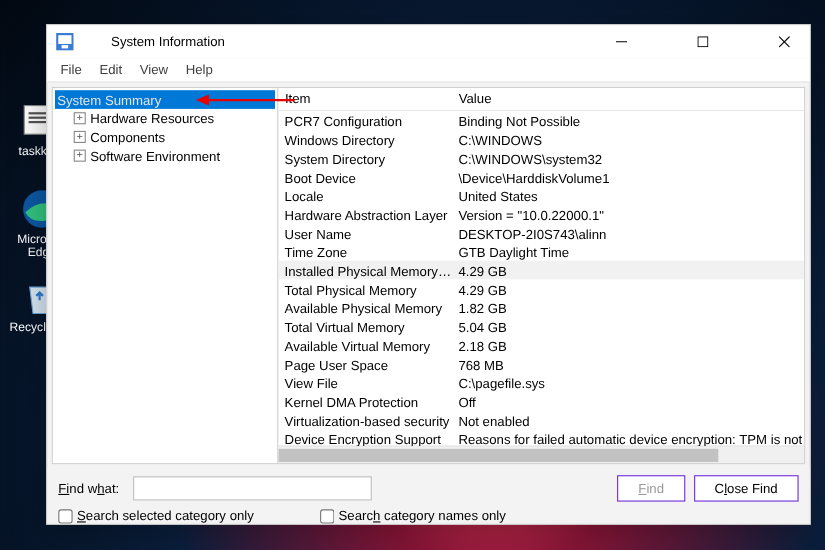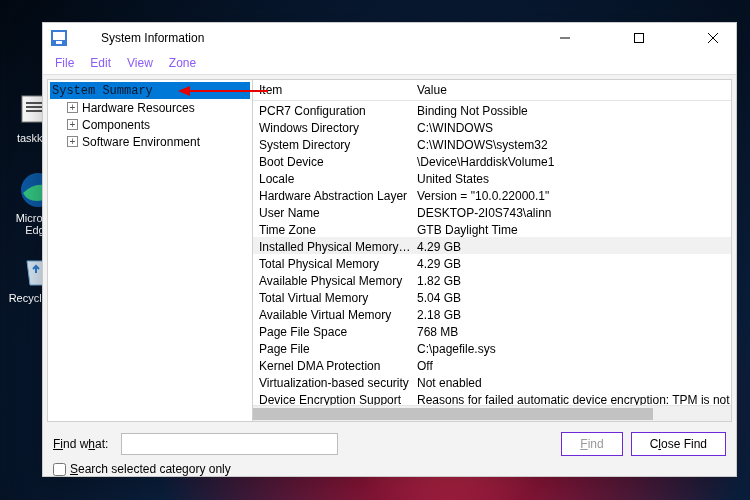--- a/index.html
+++ b/index.html
@@ -32,29 +32,29 @@
 .titlebar {
   height: 30px; background: #fff;
   display: flex; align-items: center;
   padding-left: 8px;
   gap: 28px;
 }
 .titlebar .ticon { width: 16px; height: 16px; margin-right: 6px; }
 .title { flex: 1; font-size: 12px; color: #000; }
 .tbtn { width: 46px; height: 30px; display: flex; align-items: center; justify-content: center; color: #000; }
 .menubar { height: 22px; background: #fff; display: flex; padding: 0 4px; border-bottom: 1px solid #e0e0e0; }
-.menuitem { padding: 3px 8px; font-size: 12px; color: #8b5cf6; }
+.menuitem { padding: 3px 8px; font-size: 12px; color: #404040; }
 .content { flex: 1; display: flex; background: #fff; margin: 4px; border: 1px solid #d0d0d0; overflow: hidden; }
 .tree {
   width: 205px; border-right: 1px solid #d0d0d0;
   padding: 2px; font-size: 12px; color: #000;
   position: relative;
 }
 .tree-row { display: flex; align-items: center; height: 17px; padding-left: 2px; }
-.tree-row.selected { background: #0078d7; color: #0f172a; font-family: Liberation Mono, monospace; }
+.tree-row.selected { background: #0078d7; color: #e5e5e5; }
 .tree-exp {
   width: 11px; height: 11px; border: 1px solid #888;
   display: inline-flex; align-items: center; justify-content: center;
   font-size: 10px; line-height: 1; margin-right: 4px; color: #555;
   background: #fff;
 }
 .tree-sp { width: 15px; display: inline-block; }
 .arrow-annot {
   position: absolute; left: 130px; top: 4px; width: 90px; height: 14px;
   pointer-events: none;
@@ -147,21 +147,21 @@
           <line x1="0" y1="0" x2="10" y2="10" stroke="#000"></line>
           <line x1="10" y1="0" x2="0" y2="10" stroke="#000"></line>
         </svg>
       </div>
   </div>
 
   <div class="menubar">
     <div class="menuitem">File</div>
     <div class="menuitem">Edit</div>
     <div class="menuitem">View</div>
-    <div class="menuitem">Zone</div>
+    <div class="menuitem">Help</div>
   </div>
 
   <div class="content">
     <div class="tree">
       <div class="tree-row selected">
         <span>System Summary</span>
       </div>
       <div class="tree-row">
         <span class="tree-sp"></span>
           <span class="tree-exp">+</span>
@@ -235,25 +235,25 @@
           </div>
           <div class="grow">
             <div class="c1">Total Virtual Memory</div>
             <div class="c2">5.04 GB</div>
           </div>
           <div class="grow">
             <div class="c1">Available Virtual Memory</div>
             <div class="c2">2.18 GB</div>
           </div>
           <div class="grow">
-            <div class="c1">Page File Space</div>
+            <div class="c1">Page User Space</div>
             <div class="c2">768 MB</div>
           </div>
           <div class="grow">
-            <div class="c1">Page File</div>
+            <div class="c1">View File</div>
             <div class="c2">C:\pagefile.sys</div>
           </div>
           <div class="grow">
             <div class="c1">Kernel DMA Protection</div>
             <div class="c2">Off</div>
           </div>
           <div class="grow">
             <div class="c1">Virtualization-based security</div>
             <div class="c2">Not enabled</div>
           </div>
@@ -274,15 +274,19 @@
       <input type="text" style="">
       <div style="flex:1"></div>
       <button class="btn dis"><span style="text-decoration:underline">F</span>ind</button>
       <button class="btn"><span>C</span><span class="ul">l</span><span>ose Find</span></button>
     </div>
     <div class="chkrow">
       <label class="chk">
         <input type="checkbox" style="">
         <span><span class="ul">S</span><span>earch selected category only</span></span>
       </label>
+      <label class="chk">
+        <input type="checkbox" style="">
+        <span><span>Searc</span><span class="ul">h</span><span> category names only</span></span>
+      </label>
     </div>
   </div>
 </div>
 
 </body></html>

